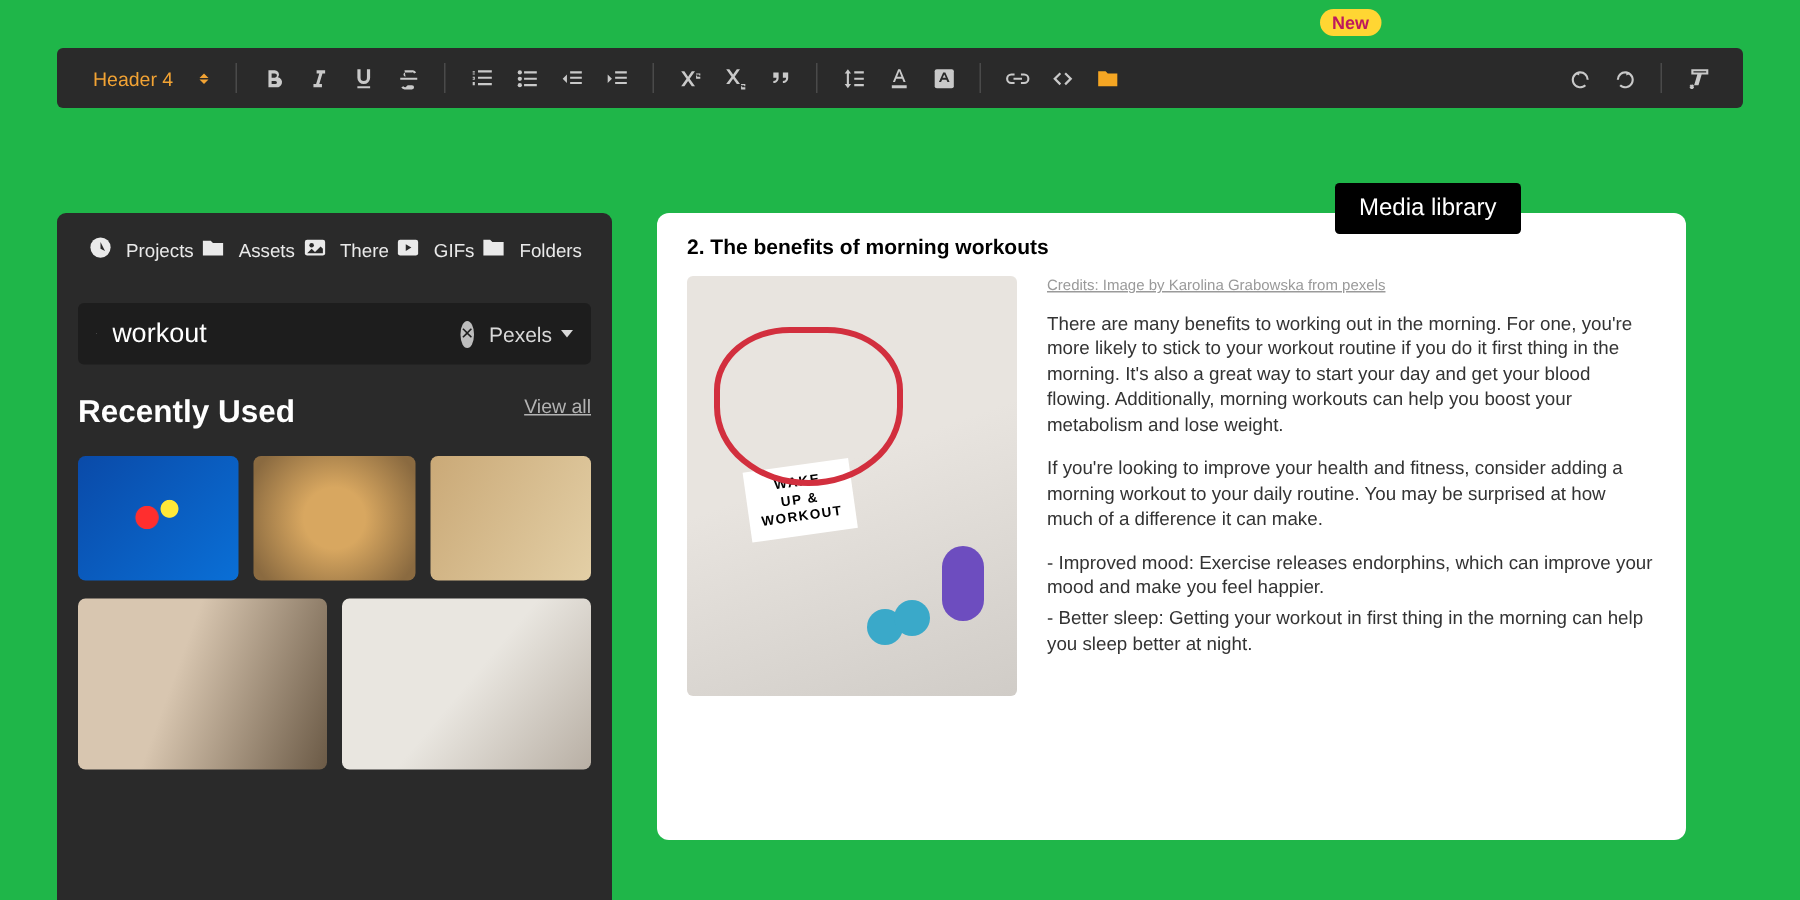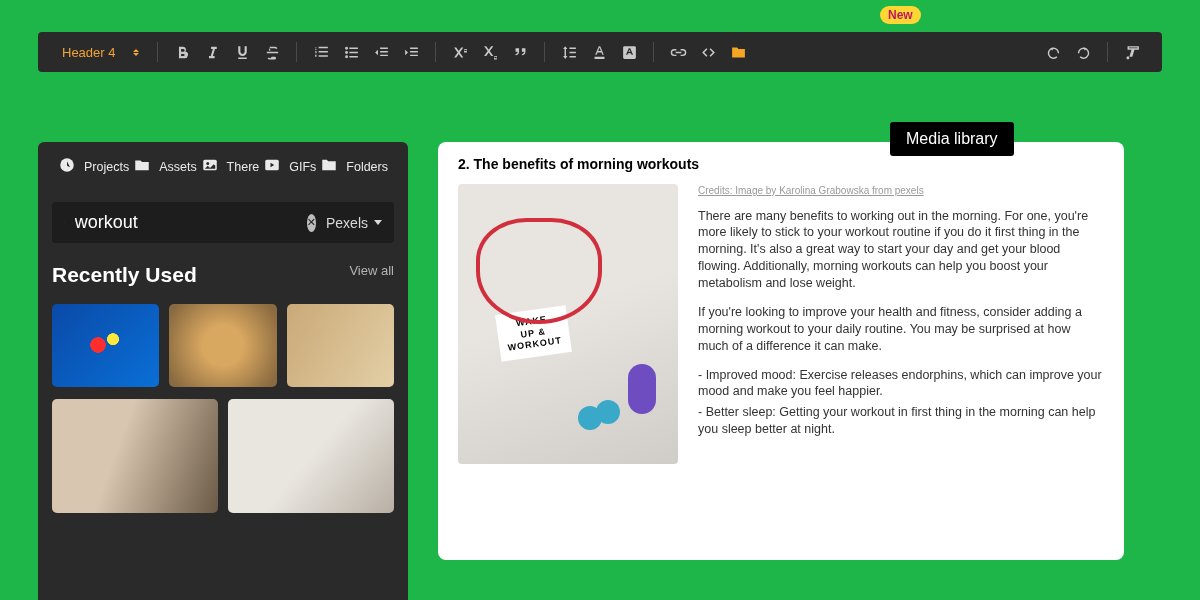--- a/index.html
+++ b/index.html
@@ -103,21 +103,21 @@
   margin-left: 10px;
   outline: none;
 }
 .search-input::placeholder { color: #777; }
 .clear-btn { width: 18px; height: 18px; background: #bdbdbd; border-radius: 50%; display: flex; align-items: center; justify-content: center; margin-right: 10px; cursor: pointer; }
 .clear-btn::before { content: "✕"; font-size: 11px; color: #1d1d1d; }
 .source-sel { display: flex; align-items: center; gap: 6px; color: #d9d9d9; font-size: 14px; cursor: pointer; }
 .source-sel .down { width: 0; height: 0; border-left: 4px solid transparent; border-right: 4px solid transparent; border-top: 5px solid #d9d9d9; }
 .section-hdr { display: flex; justify-content: space-between; align-items: flex-start; margin-bottom: 17px; }
 .section-hdr h3 { color: #fff; font-size: 21px; font-weight: 800; }
-.section-hdr a { color: #b3b3b3; font-size: 13px; cursor: pointer; }
+.section-hdr a { color: #b3b3b3; font-size: 13px; text-decoration: underline; cursor: pointer; }
 .grid { display: grid; grid-template-columns: repeat(3,1fr); gap: 10px; }
 .thumb { width: 100%; aspect-ratio: 1.3; border-radius: 5px; background: #555; overflow: hidden; cursor: pointer; }
 .grid2 { display: grid; grid-template-columns: repeat(2,1fr); gap: 10px; margin-top: 12px; }
 .grid2 .thumb { aspect-ratio: 1.45; }
 .t1 { background: linear-gradient(135deg,#0a4aa8,#0a6fd6); position: relative; }
 .t1::after { content:""; position:absolute; inset:15%; background: radial-gradient(circle at 40% 50%, #ff2e2e 14%, transparent 15%), radial-gradient(circle at 60% 40%, #ffe838 10%, transparent 11%); }
 .t2 { background: radial-gradient(circle at 50% 50%, #d8a760 30%, #8a6a40 90%); }
 .t3 { background: linear-gradient(120deg,#caa977,#e3cfa6); }
 .t4 { background: linear-gradient(110deg,#d8c6b0 40%,#6b5a46 100%); }
 .t5 { background: linear-gradient(130deg,#e9e6e0 50%,#b8afa4 100%); }

